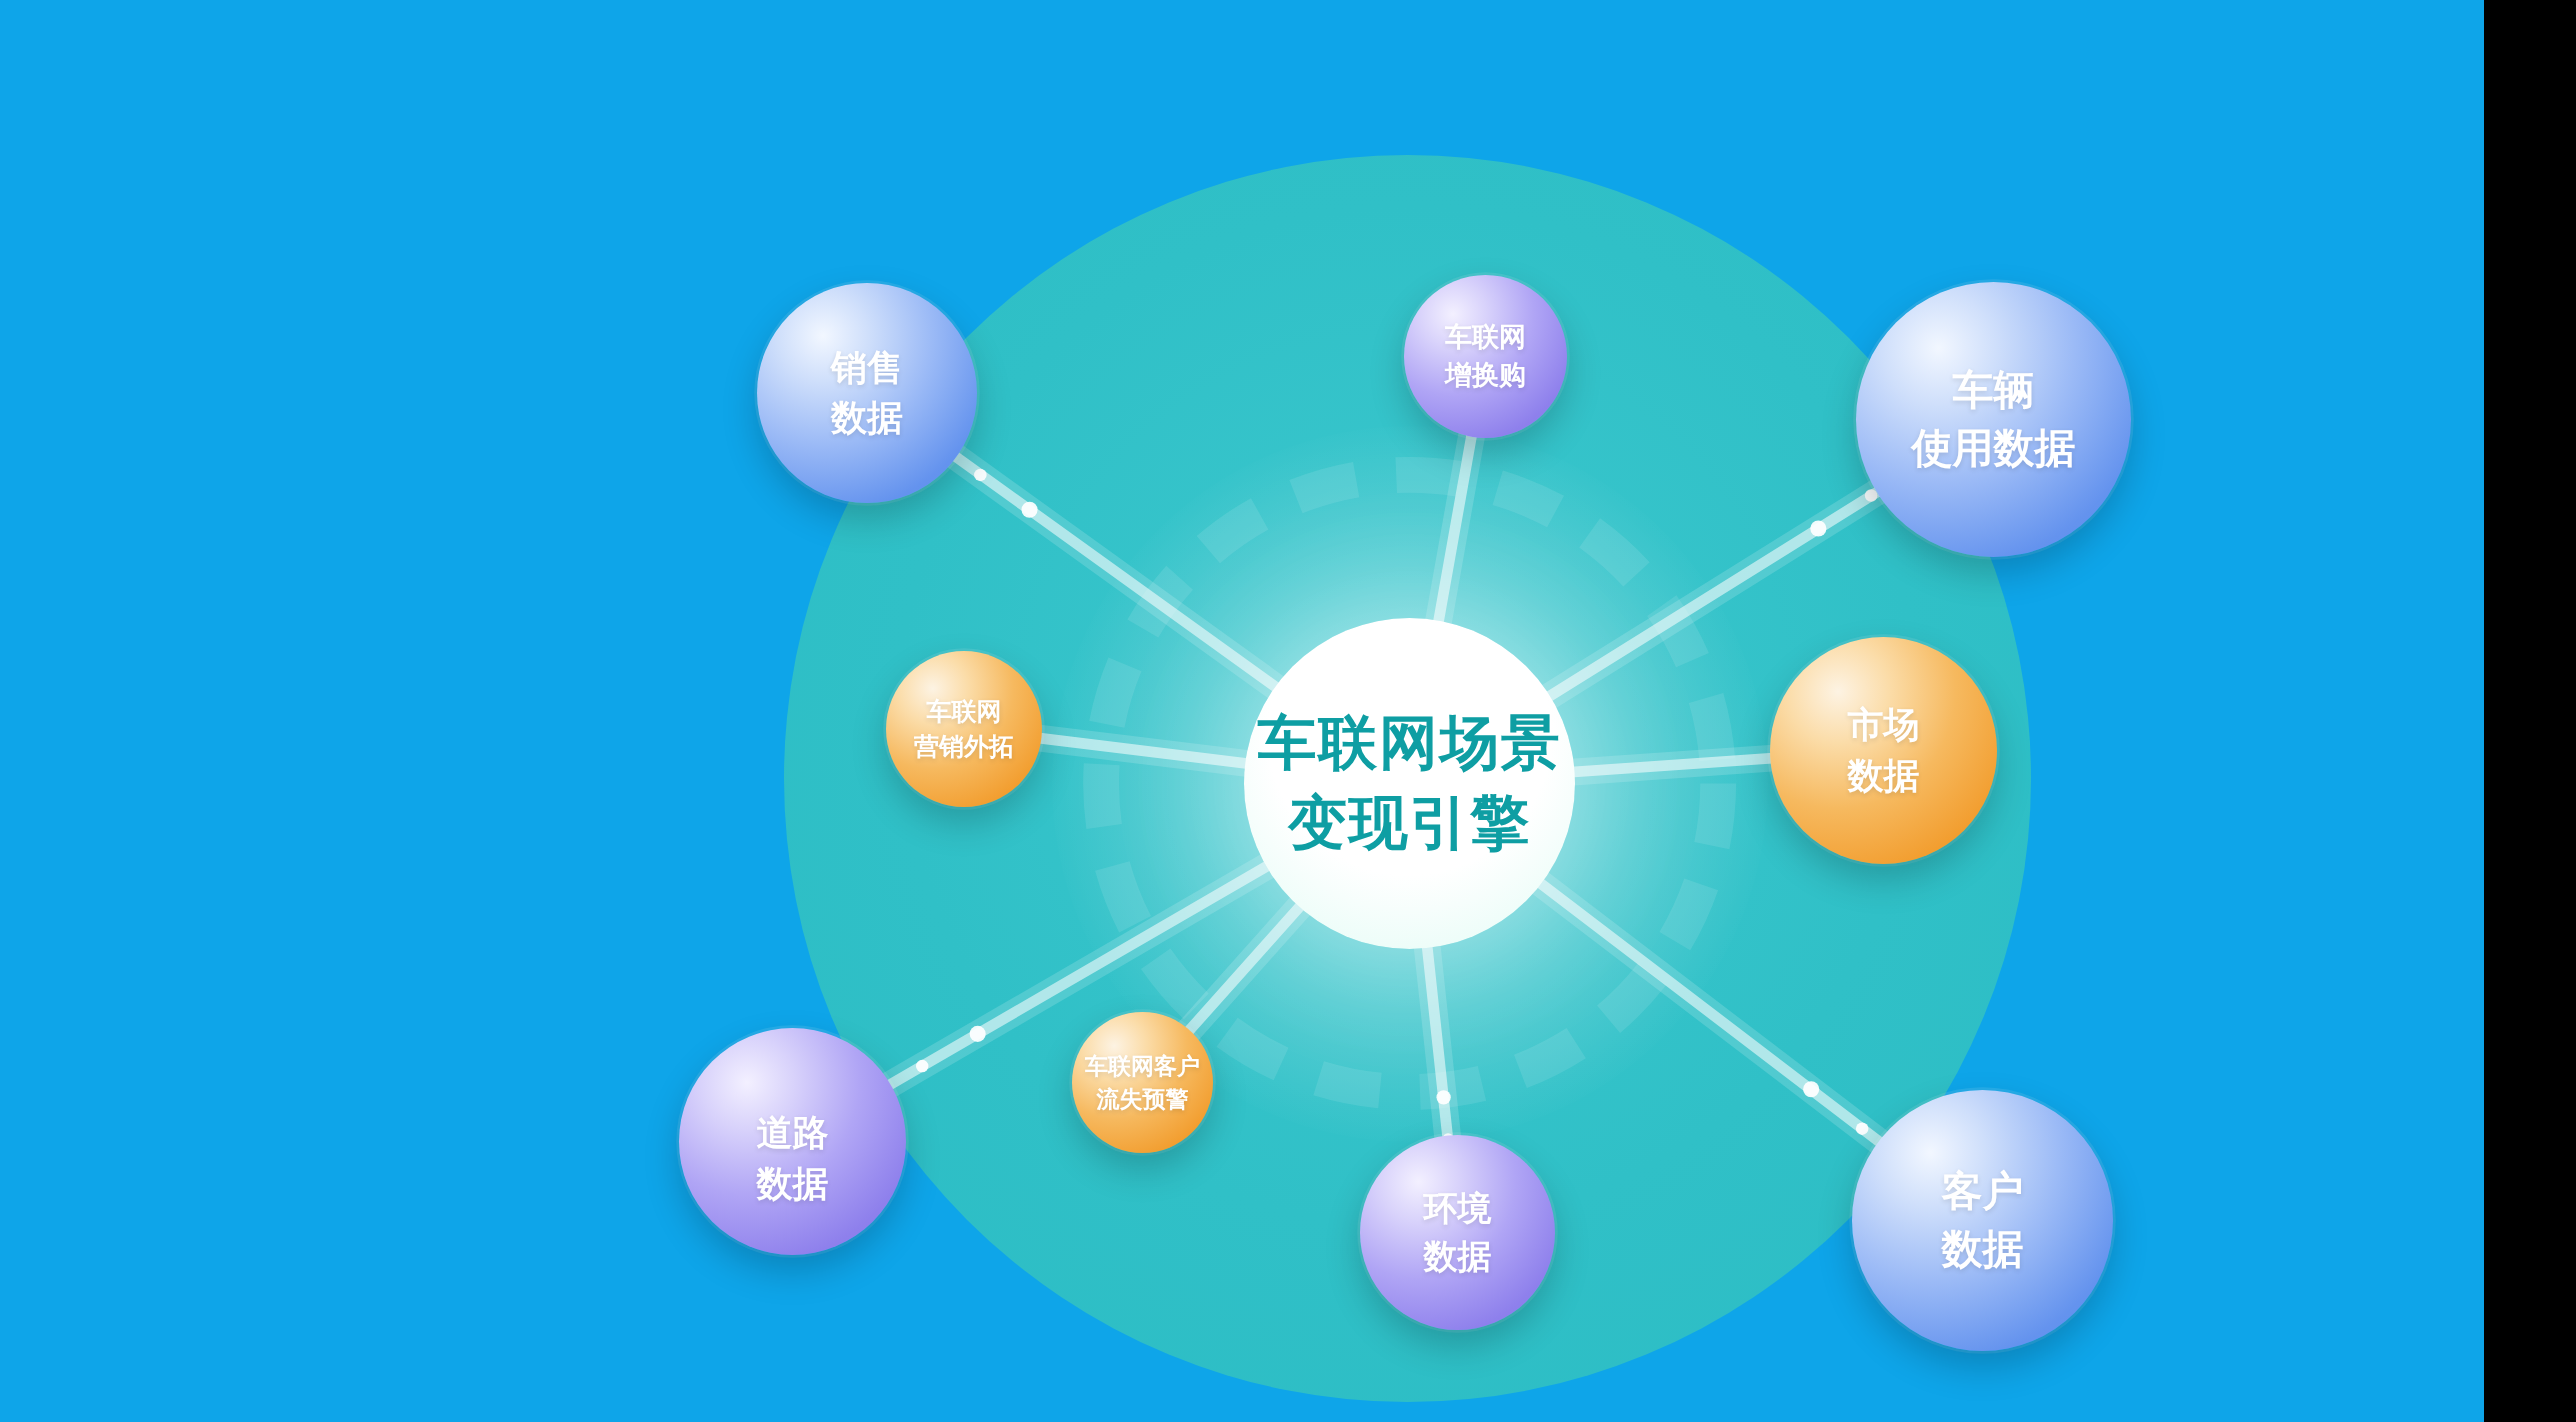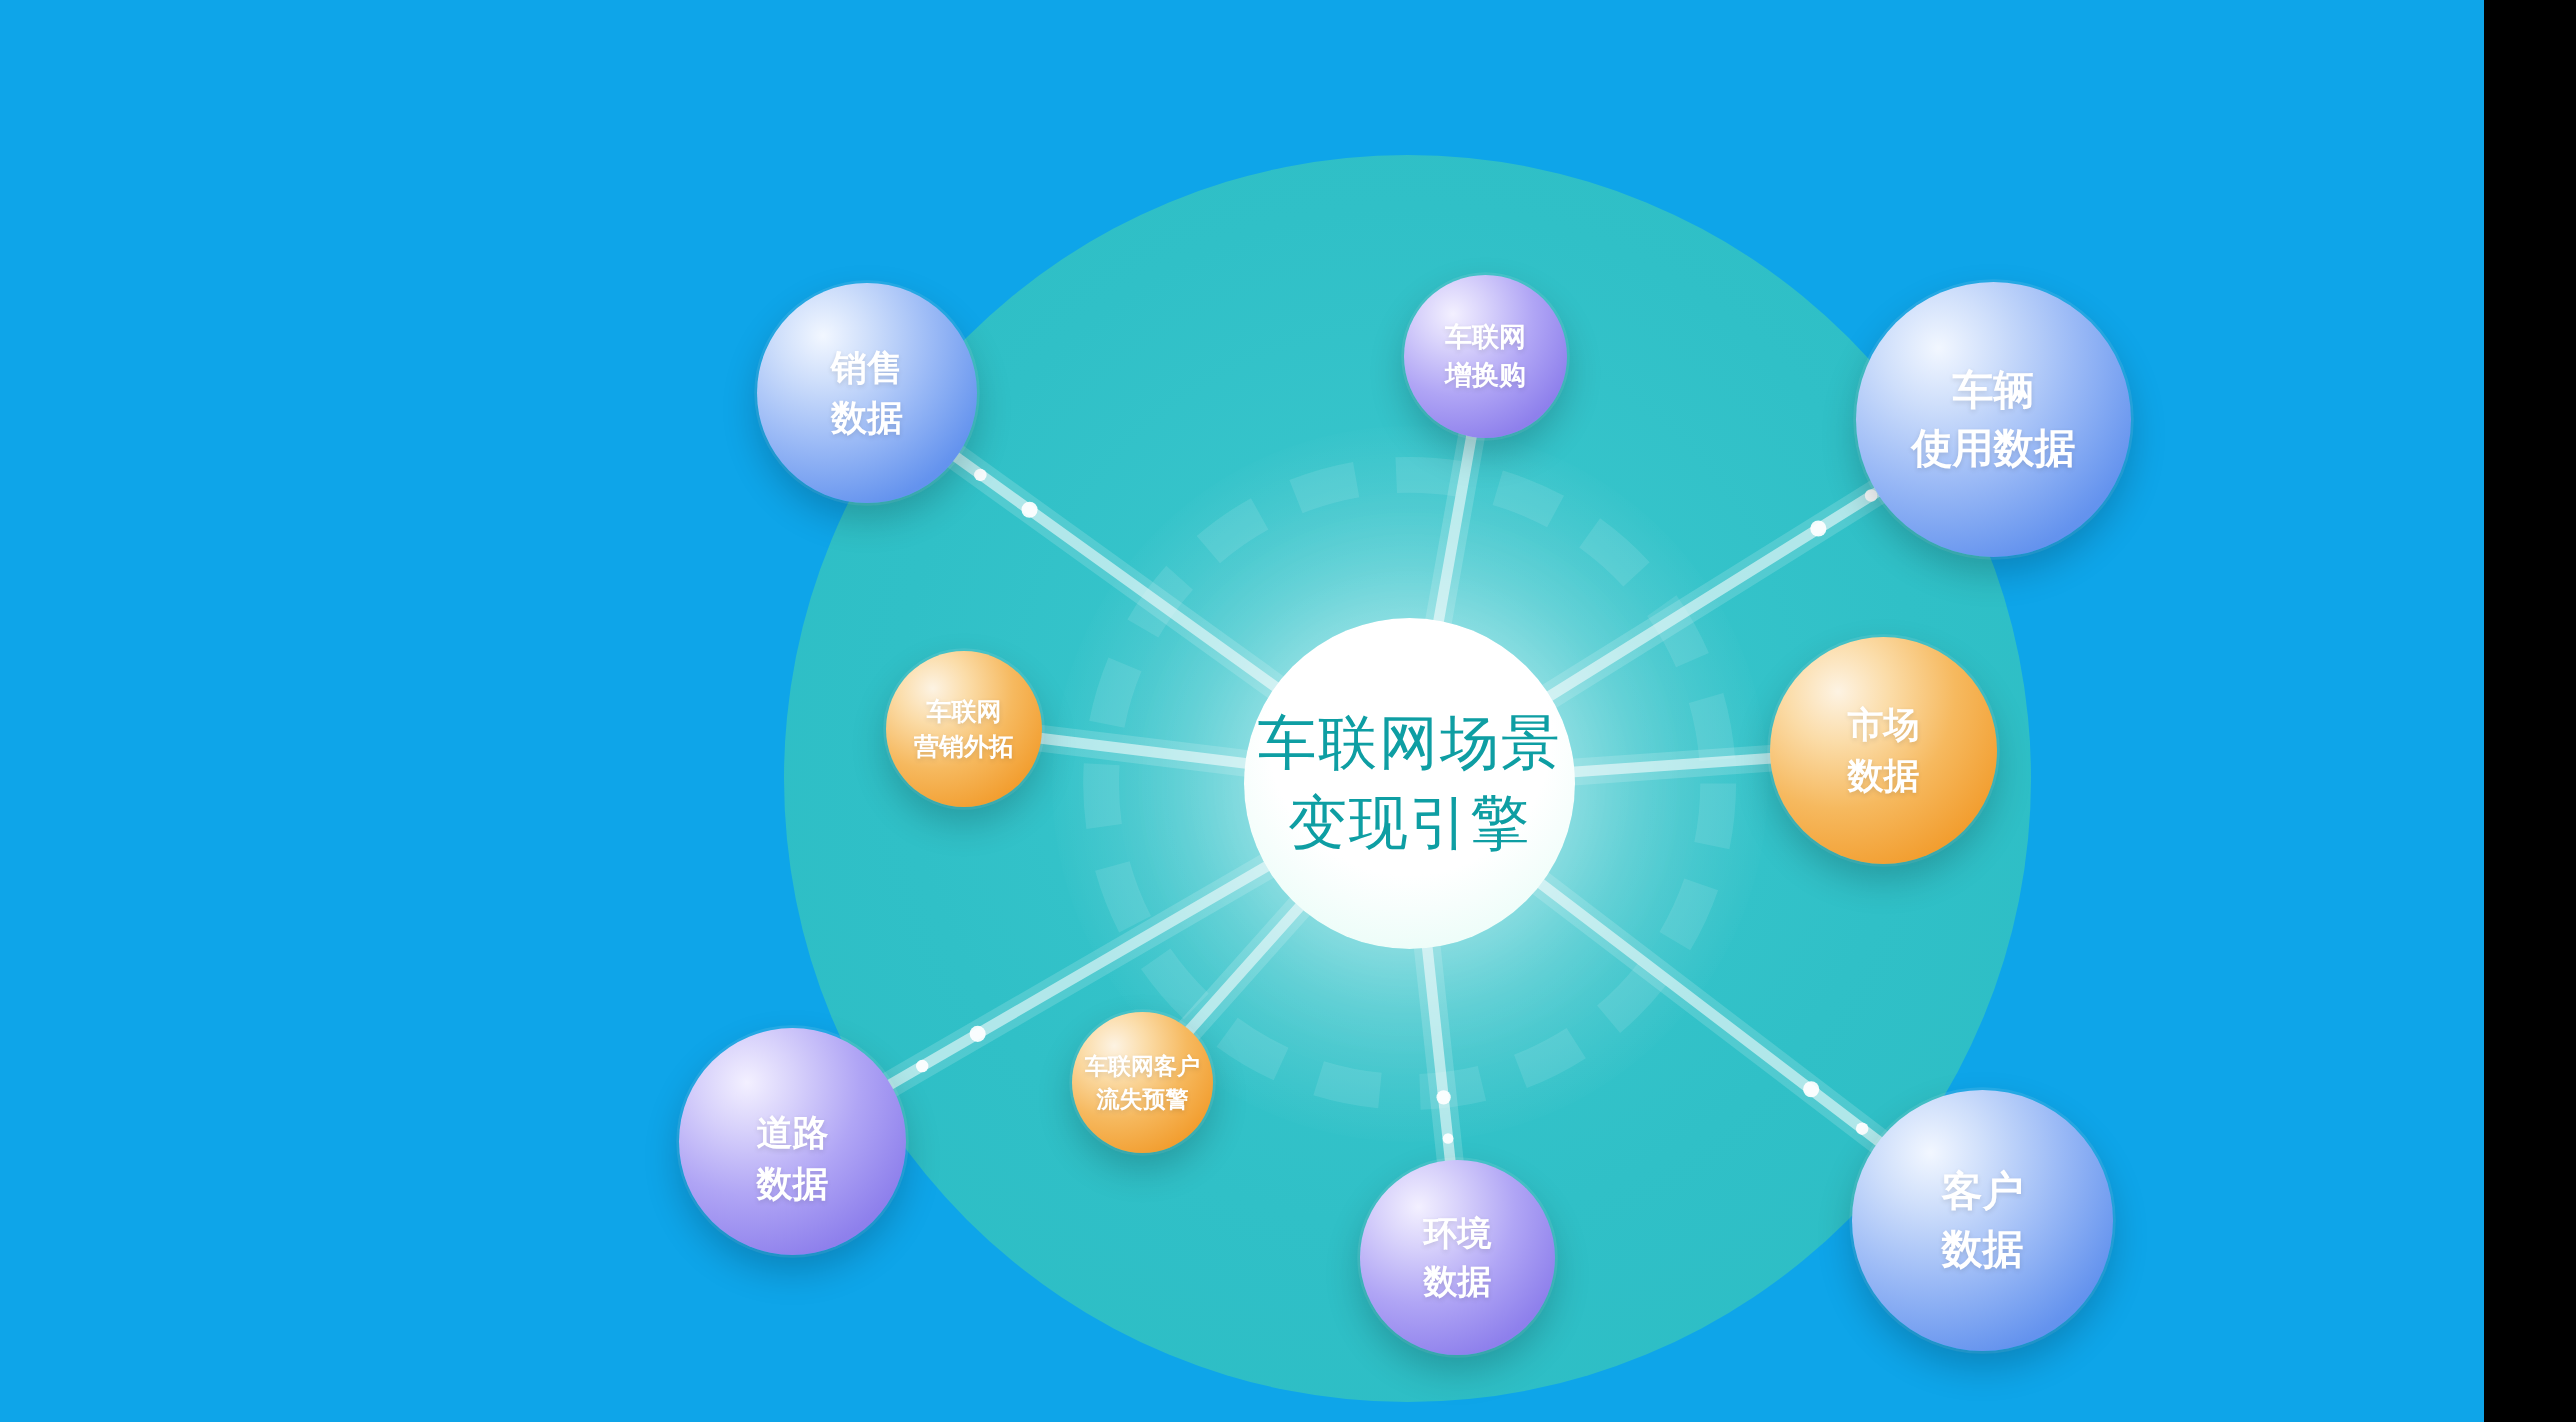--- a/index.html
+++ b/index.html
@@ -33,21 +33,21 @@
   .center-circle{
     position:absolute;left:1244px;top:618px;width:331px;height:331px;
     border-radius:50%;
     background:radial-gradient(circle at 50% 35%, #ffffff 52%, #eefdf9 78%, #d8f5ef 100%);
     box-shadow:0 0 107px 27px rgba(255,255,255,0.38);
     display:flex;align-items:center;justify-content:center;
     z-index:5;text-align:center;
   }
   .center-label{
     white-space:pre-line;
-    font-size:59px;font-weight:normal;line-height:1.35;
+    font-size:59px;font-weight:bold;line-height:1.35;
     color:#0e9ea3;letter-spacing:1.8px;
   }
   
   .node{
     position:absolute;border-radius:50%;
     display:flex;align-items:center;justify-content:center;
     z-index:4;text-align:center;
     box-shadow:0 16px 36px rgba(0,0,0,0.20), 0 0 0 2.7px rgba(255,255,255,0.10);
   }
   .node-label{
@@ -151,21 +151,21 @@
   <div class="node purple" style="left:679px;  top:1028px; width:227px; height:227px;">
     <span class="node-label" style="font-size:36px;margin-top:34px;">道路
 数据</span>
   </div>
 
   <div class="node orange" style="left:1072px; top:1012px; width:141px; height:141px;">
     <span class="node-label" style="font-size:23px;">车联网客户
 流失预警</span>
   </div>
 
-  <div class="node purple" style="left:1360px; top:1160px; width:195px; height:195px;">
+  <div class="node purple" style="left:1360px; top:1135px; width:195px; height:195px;">
     <span class="node-label" style="font-size:34px;">环境
 数据</span>
   </div>
 
   <div class="node blue" style="left:1852px; top:1090px; width:261px; height:261px;">
     <span class="node-label" style="font-size:41px;text-align:right;">客户
 数据</span>
   </div>
 
   <div class="center-circle">

